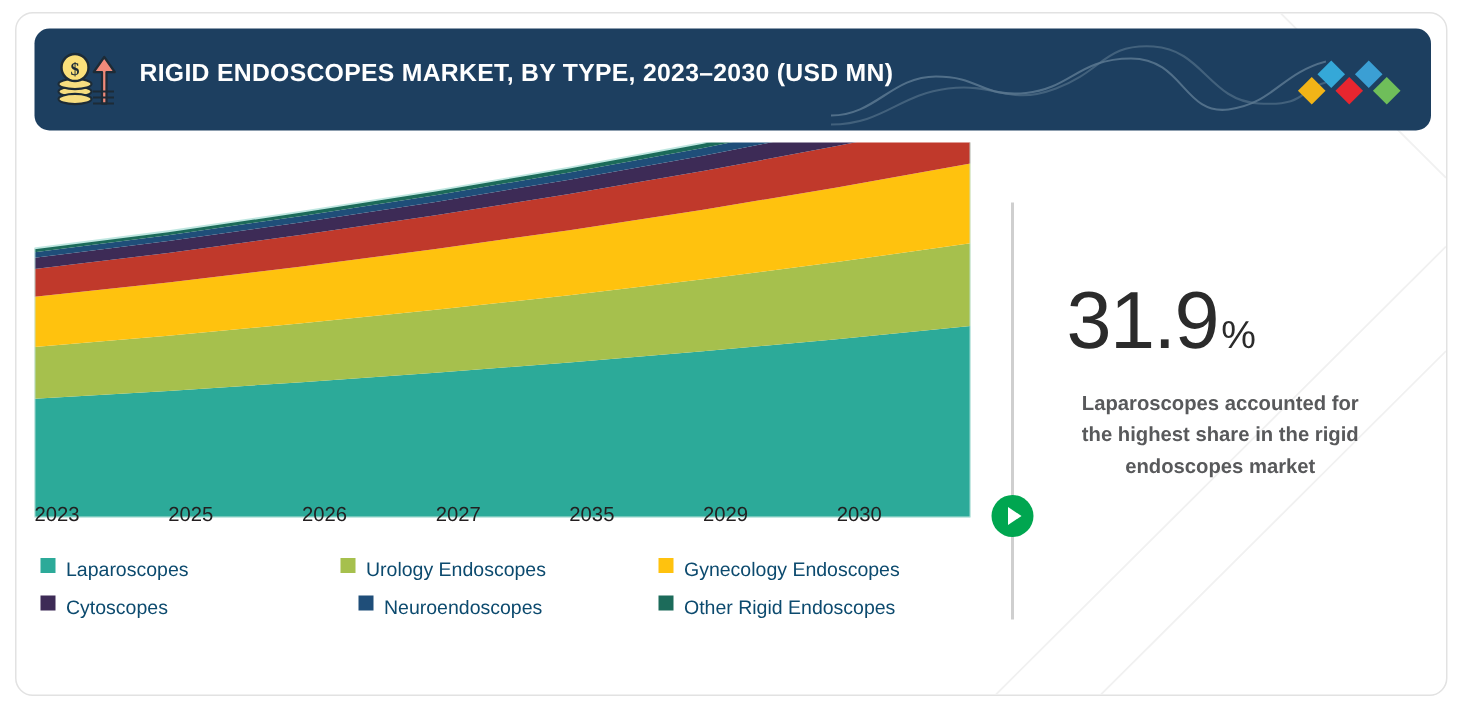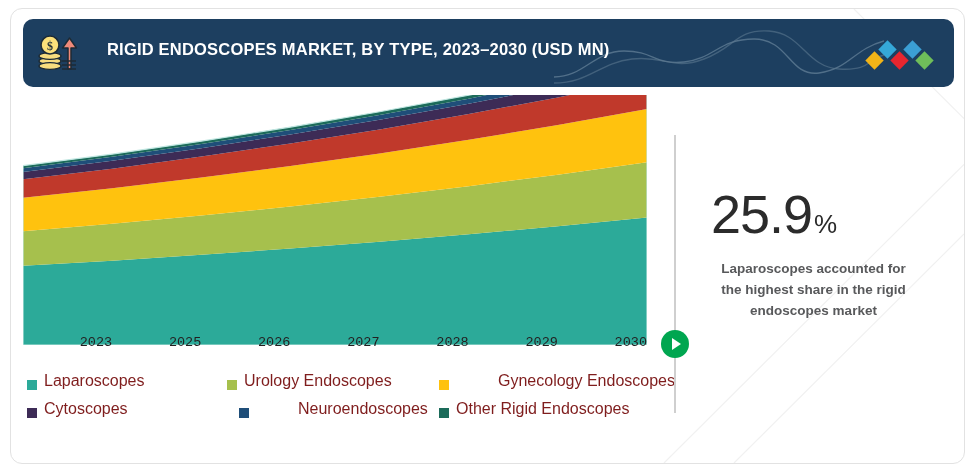--- a/index.html
+++ b/index.html
@@ -22,51 +22,51 @@
   .wm{position:absolute;right:0;top:0;width:340px;height:100%;pointer-events:none;opacity:.75;}
 
   
   .header{
     position:absolute;left:12px;top:10px;width:931px;height:68px;
     background:#1d3f60;border-radius:10px;overflow:hidden;
   }
   .hdr-waves{position:absolute;right:70px;top:0;width:330px;height:68px;}
   .hdr-icon{position:absolute;left:12px;top:12px;width:44px;height:44px;}
   .hdr-title{
-    position:absolute;left:84px;top:0;height:61px;display:flex;align-items:center;
+    position:absolute;left:70px;top:0;height:61px;display:flex;align-items:center;
     color:#ffffff;font-size:16.5px;font-weight:bold;letter-spacing:.2px;
     white-space:nowrap;
   }
   .hdr-logo{position:absolute;right:14px;top:18px;width:76px;height:34px;}
 
   
   .body{position:absolute;left:0;top:78px;width:955px;height:378px;}
 
   
   .chartwrap{position:absolute;left:0;top:0;width:648px;height:378px;}
   .plot{position:absolute;left:12px;top:8px;width:624px;height:250px;}
   .xaxis{
     position:absolute;left:12px;top:248px;width:624px;height:30px;
     display:flex;
   }
   .xtick{
-    flex:1 1 0;text-align:right;font-size:13.5px;color:#231f20;
-    font-family:Liberation Mono, monospace;
+    flex:1 1 0;text-align:left;font-size:13.5px;color:#231f20;
+    font-family:Liberation Sans, sans-serif;
   }
   .legend{
     position:absolute;left:16px;top:285px;width:620px;
     display:flex;flex-wrap:wrap;
   }
   .lg-item{
-    display:flex;align-items:flex-end;margin:0 0 10px 0;
-    font-size:16px;color:#7f1d1d;
+    display:flex;align-items:flex-start;margin:0 0 10px 0;
+    font-size:13px;color:#0c4a6e;
   }
   .lg-item.c0{width:200px;}
   .lg-item.c1{width:212px;}
-  .lg-item.c2{width:200px;gap:42px;}
+  .lg-item.c2{width:200px;}
   .lg-sw{width:10px;height:10px;margin-right:7px;flex:0 0 auto;}
   .lg-label{white-space:nowrap;}
 
   
   .divider{
     position:absolute;left:663px;top:48px;width:1.5px;height:278px;background:#cfcfcf;
   }
   .playbtn{
     position:absolute;left:650px;top:243px;width:28px;height:28px;border-radius:50%;
     background:#00a650;display:flex;align-items:center;justify-content:center;
@@ -143,21 +143,21 @@
             <path d="M 0 76.875 L 0 76.875 L 89.14285714285714 65.72916666666669 L 178.28571428571428 53.125 L 267.4285714285714 39.58333333333334 L 356.57142857142856 24.791666666666657 L 445.7142857142857 8.75 L 534.8571428571428 -8.645833333333371 L 624 -27.5 L 624 -33.4375 L 534.8571428571428 -14.166666666666686 L 445.7142857142857 3.6458333333333144 L 356.57142857142856 20 L 267.4285714285714 35.10416666666666 L 178.28571428571428 48.958333333333314 L 89.14285714285714 61.77083333333334 L 0 73.125 Z" fill="#1f4e79" stroke="none"></path>
             <path d="M 0 73.125 L 0 73.125 L 89.14285714285714 61.77083333333334 L 178.28571428571428 48.958333333333314 L 267.4285714285714 35.10416666666666 L 356.57142857142856 20 L 445.7142857142857 3.6458333333333144 L 534.8571428571428 -14.166666666666686 L 624 -33.4375 L 624 -37.39583333333337 L 534.8571428571428 -17.8125 L 445.7142857142857 0.2083333333333428 L 356.57142857142856 16.770833333333343 L 267.4285714285714 32.083333333333314 L 178.28571428571428 46.14583333333334 L 89.14285714285714 59.166666666666686 L 0 70.625 Z" fill="#1c6b5a" stroke="none"></path>
             <path d="M 0 250 L 0 70.625 L 89.14285714285714 59.166666666666686 L 178.28571428571428 46.14583333333334 L 267.4285714285714 32.083333333333314 L 356.57142857142856 16.770833333333343 L 445.7142857142857 0.2083333333333428 L 534.8571428571428 -17.8125 L 624 -37.39583333333337 L 624 250 Z" fill="none" stroke="#bfe6e0" stroke-width="1.2" vector-effect="non-scaling-stroke"></path>
           </svg>
 
         <div class="xaxis">
           <div class="xtick">2023</div>
           <div class="xtick">2025</div>
           <div class="xtick">2026</div>
           <div class="xtick">2027</div>
-          <div class="xtick">2028</div>
+          <div class="xtick">2035</div>
           <div class="xtick">2029</div>
           <div class="xtick">2030</div>
         </div>
 
         <div class="legend">
           <div class="lg-item c0">
             <span class="lg-sw" style="background:#2caa99"></span>
             <span class="lg-label">Laparoscopes</span>
           </div>
           <div class="lg-item c1">
@@ -183,21 +183,21 @@
         </div>
       </div>
 
       <div class="divider"></div>
       <div class="playbtn">
         <span class="tri"></span>
       </div>
 
       <div class="stat">
         <div class="stat-num">
-          <span>25.9</span>
+          <span>31.9</span>
           <span class="stat-pct">%</span>
         </div>
         <div class="stat-desc">Laparoscopes accounted for the highest share in the rigid endoscopes market</div>
       </div>
 
     </div>
   </div>
 </div>
 
 </body></html>

